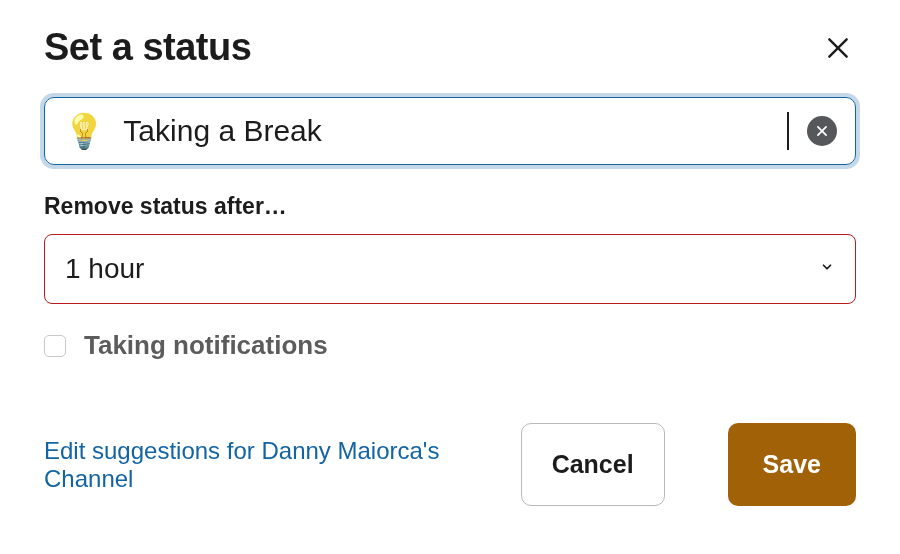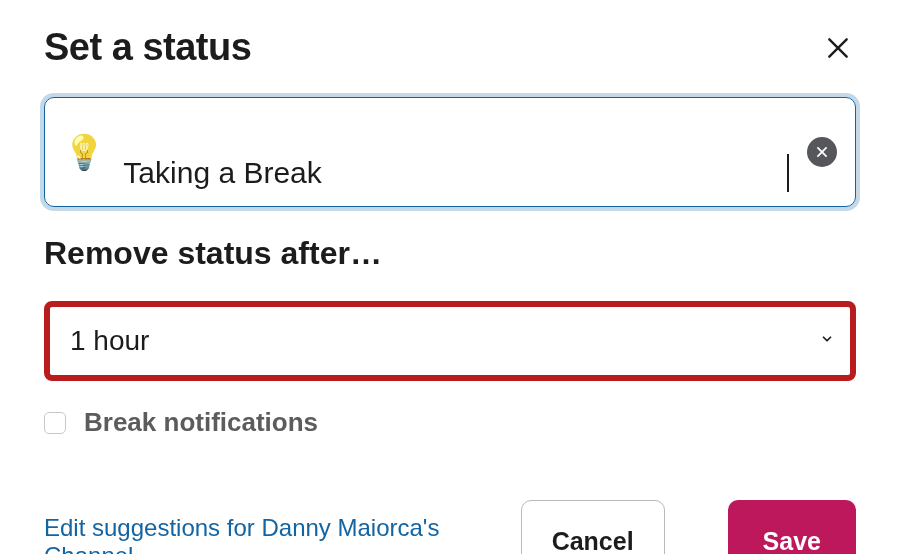--- a/index.html
+++ b/index.html
@@ -55,49 +55,48 @@
   }
   .status-input {
     flex: 1;
     border: none;
     outline: none;
     font-size: 30px;
     color: #1d1c1d;
     font-family: inherit;
     background: transparent;
     padding: 2px 0;
-    margin-top: 42px;
   }
   .clear-btn {
     width: 30px;
     height: 30px;
     border-radius: 50%;
     background: #55575a;
     color: #fff;
     display: flex;
     align-items: center;
     justify-content: center;
     cursor: pointer;
     flex-shrink: 0;
   }
   .clear-btn svg { width: 14px; height: 14px; }
 
   .label-text {
-    font-size: 32px;
+    font-size: 23px;
     font-weight: 700;
-    margin-bottom: 29px;
+    margin-bottom: 14px;
   }
 
   .select-wrap {
     position: relative;
     margin-bottom: 26px;
   }
   .select {
     width: 100%;
-    border: 6px solid #b91c1c;
+    border: 1px solid #b91c1c;
     border-radius: 8px;
     padding: 18px 20px;
     font-size: 28px;
     color: #1d1c1d;
     background: #fff;
     appearance: none;
     cursor: pointer;
     display: flex;
     align-items: center;
     justify-content: space-between;
@@ -154,21 +153,21 @@
     cursor: pointer;
     border: 1px solid transparent;
     line-height: 1;
   }
   .btn-cancel {
     background: #fff;
     border-color: #b9b9b9;
     color: #1d1c1d;
   }
   .btn-save {
-    background: #be185d;
+    background: #a16207;
     color: #fff;
     padding-left: 34px;
     padding-right: 34px;
     margin-left: 43px;
   }
 
   .caret-blink {
     border-right: 2px solid #1d1c1d;
     padding-right: 0;
   }
@@ -207,21 +206,21 @@
     </div>
     <span class="select-caret">
       <svg viewBox="0 0 24 24" fill="none" stroke="currentColor" stroke-width="3" stroke-linecap="round" stroke-linejoin="round">
         <polyline points="6 9 12 15 18 9"></polyline>
       </svg>
     </span>
   </div>
 
   <div class="pause-row">
     <div class="checkbox"></div>
-    <div class="pause-label">Break notifications</div>
+    <div class="pause-label">Taking notifications</div>
   </div>
 
   <div class="footer-row">
     <div class="edit-link">Edit suggestions for Danny Maiorca's Channel</div>
     <div class="footer-buttons">
       <button class="btn btn-cancel">Cancel</button>
       <button class="btn btn-save">Save</button>
     </div>
   </div>
 

